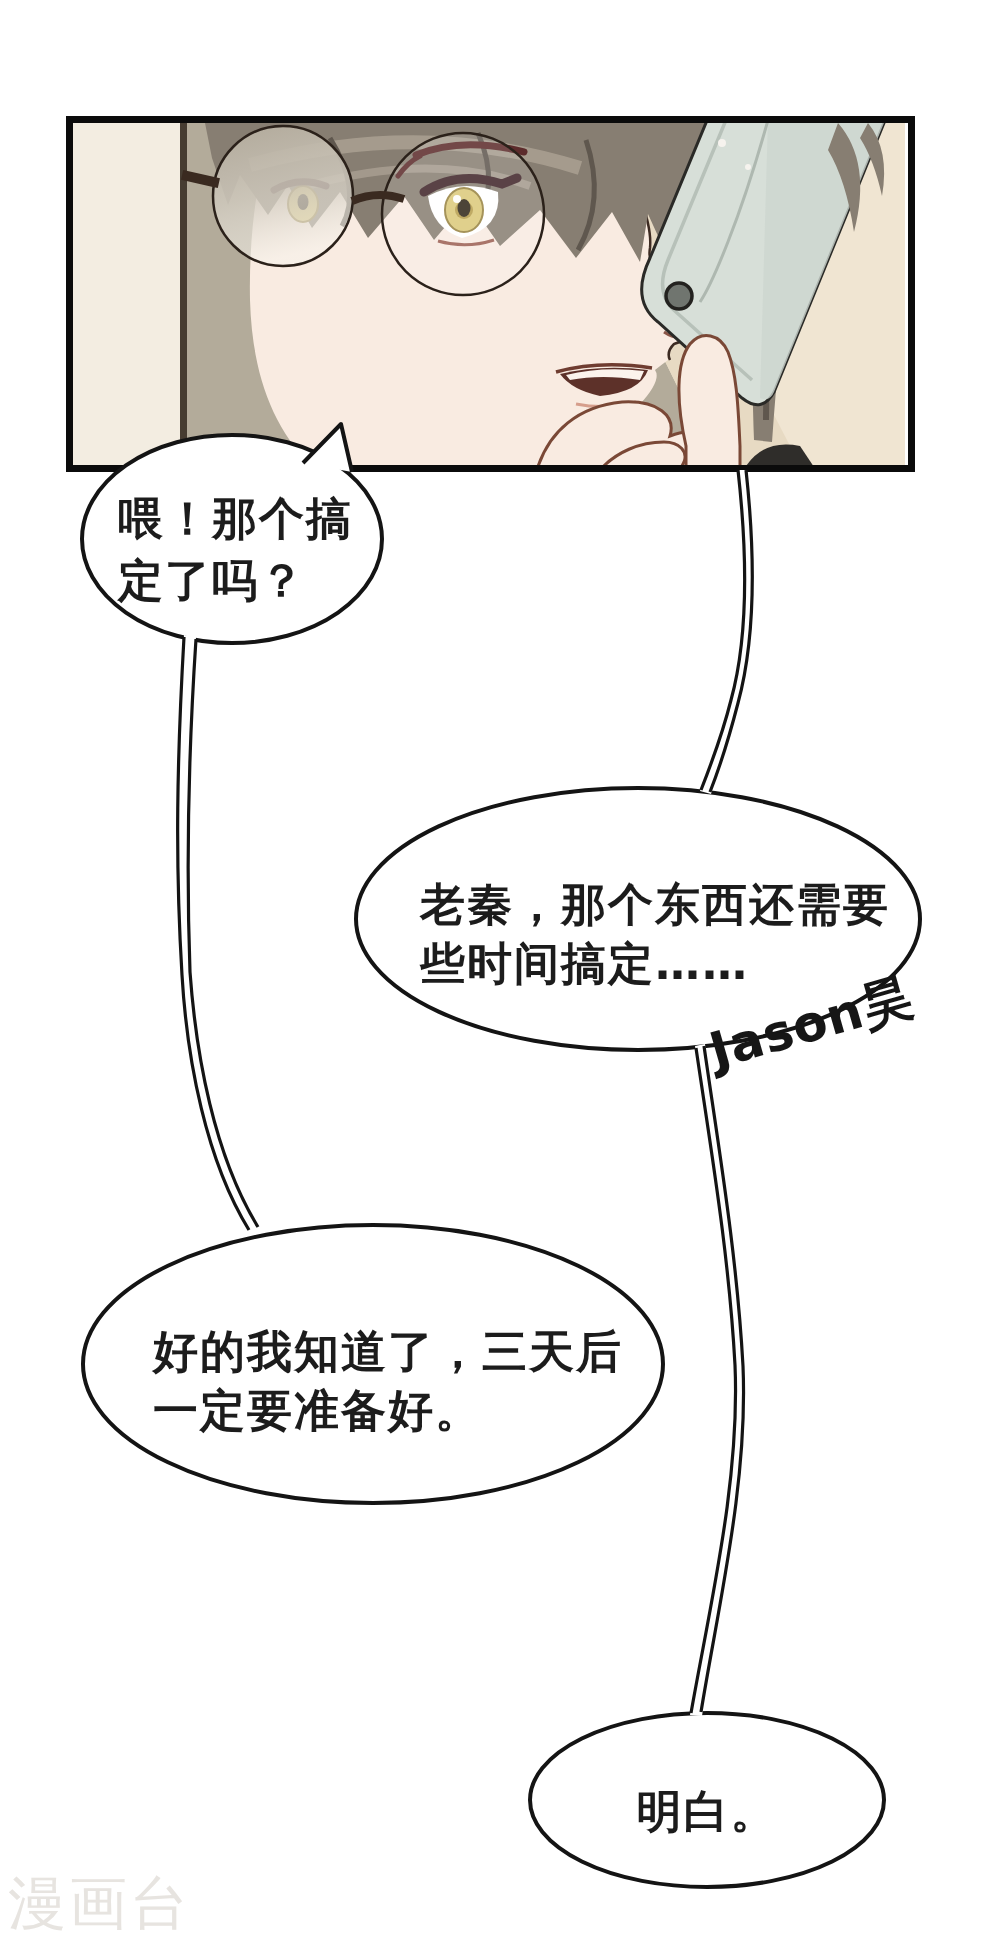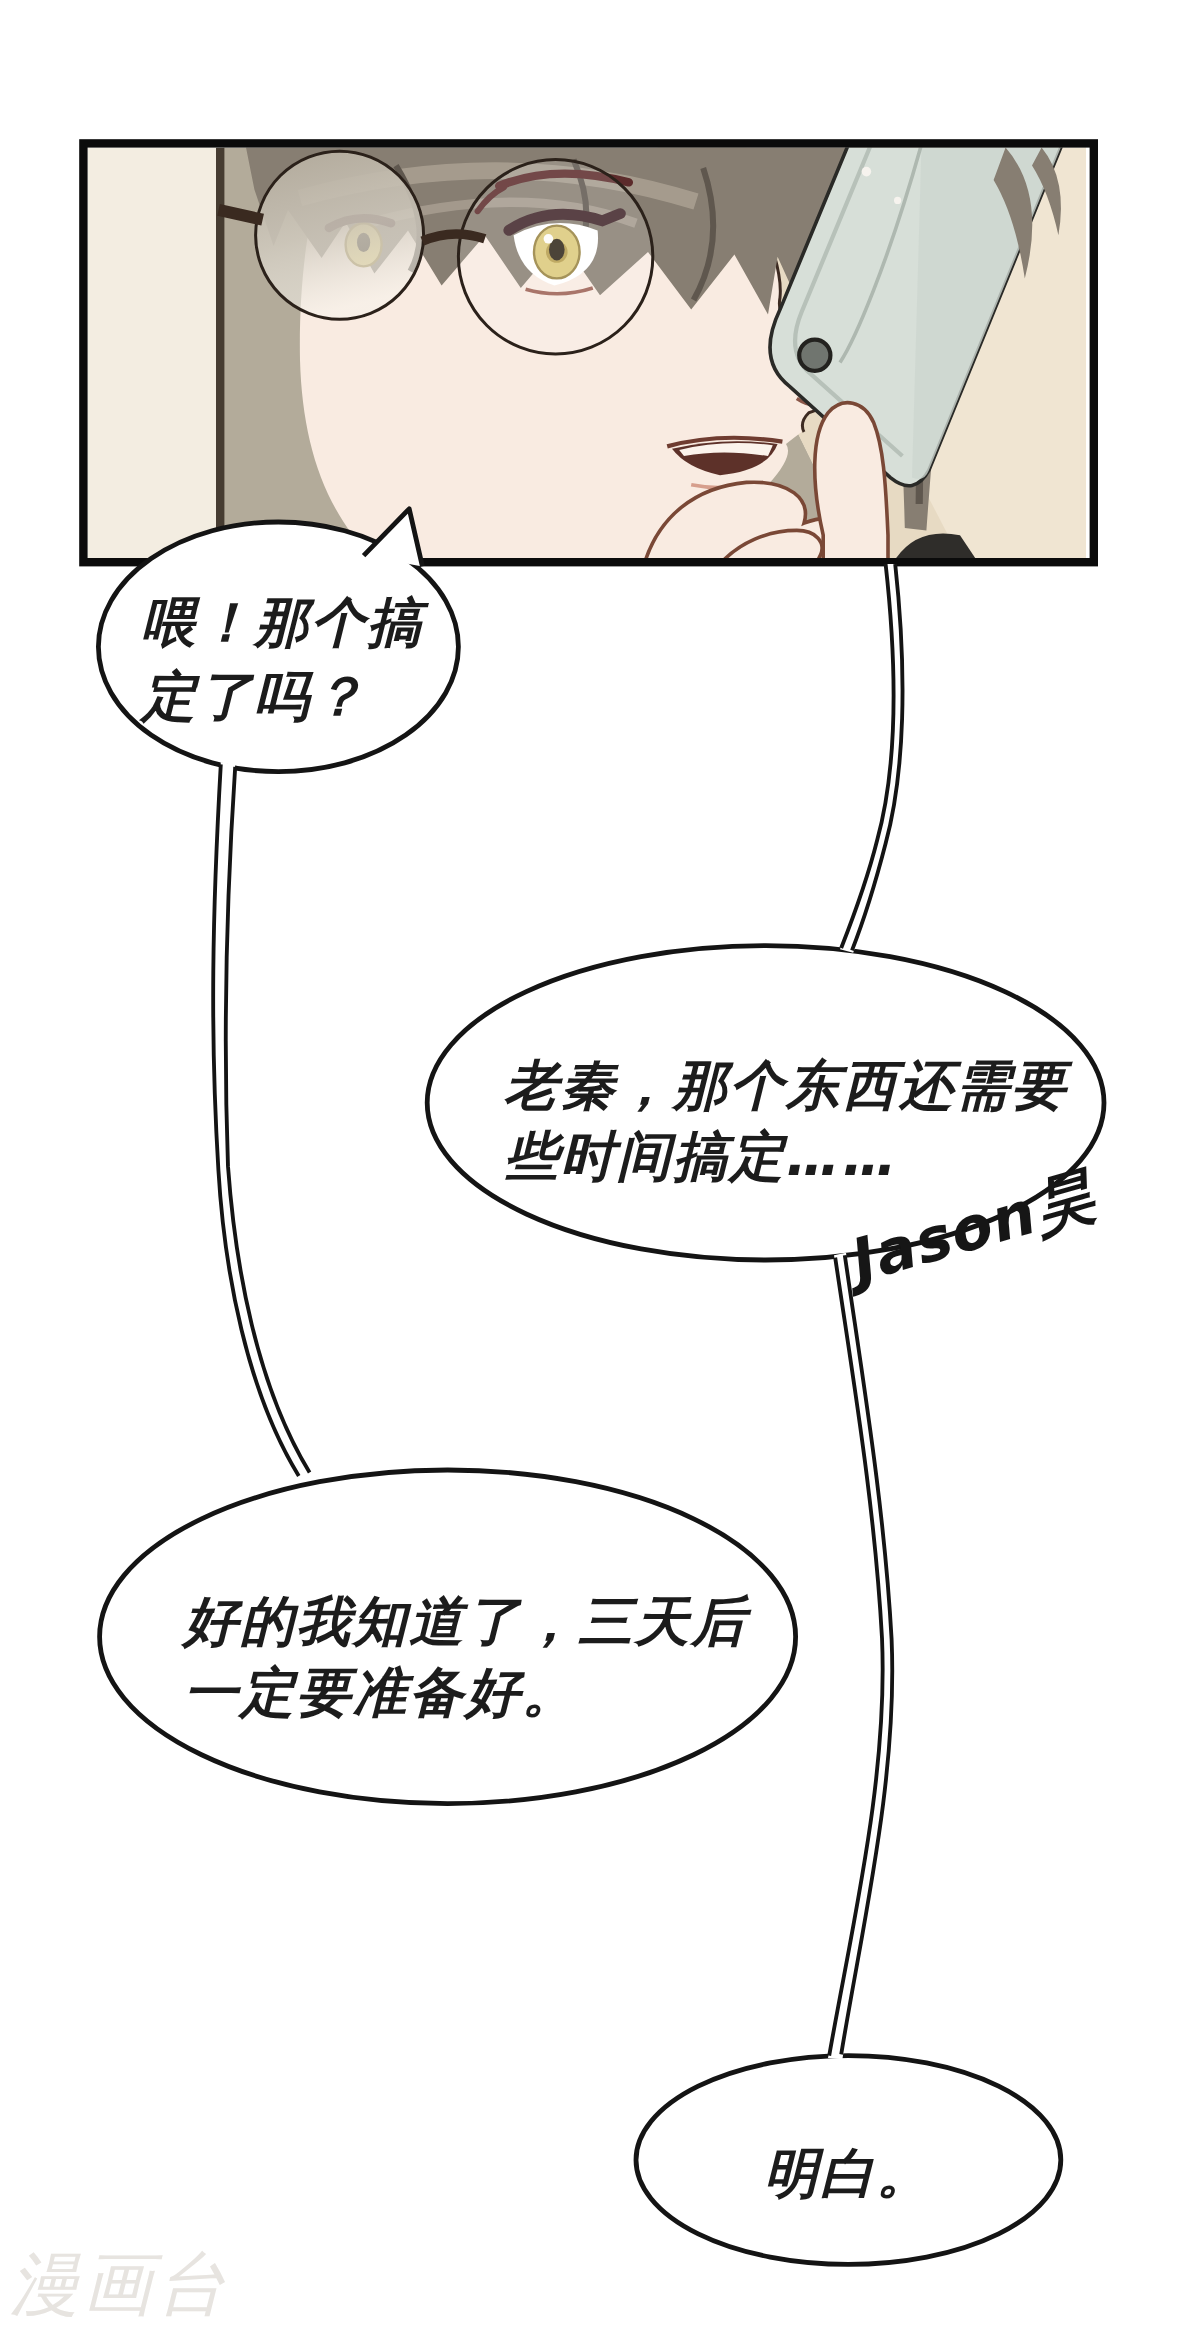--- a/index.html
+++ b/index.html
@@ -1,17 +1,17 @@
 <!DOCTYPE html>
 <html><head>
 <meta charset="utf-8">
 <style>
   html,body{margin:0;padding:0;background:#ffffff;}
   .page{position:relative;width:1000px;height:1938px;background:#ffffff;overflow:hidden;
-        font-family:"DejaVu Sans","Liberation Sans",sans-serif;font-style:italic;}
+        font-family:"DejaVu Sans","Liberation Sans",sans-serif;}
   svg{position:absolute;left:0;top:0;}
   .dialogue{font-family:"DejaVu Sans","Liberation Sans",sans-serif;
             font-size:45px;font-weight:700;fill:#1c1c1c;letter-spacing:2px;}
   .signature{font-family:"DejaVu Sans","Liberation Sans",sans-serif;
              font-size:50px;font-weight:700;fill:#161616;letter-spacing:1px;}
   .watermark{font-family:"DejaVu Sans","Liberation Sans",sans-serif;
              font-size:58px;font-weight:400;letter-spacing:3px;}
   .bubble{fill:#ffffff;stroke:#141414;stroke-width:4;}
   .tail-line{fill:none;stroke:#141414;stroke-width:3.2;}
   .tail-fill{fill:#ffffff;stroke:none;}

